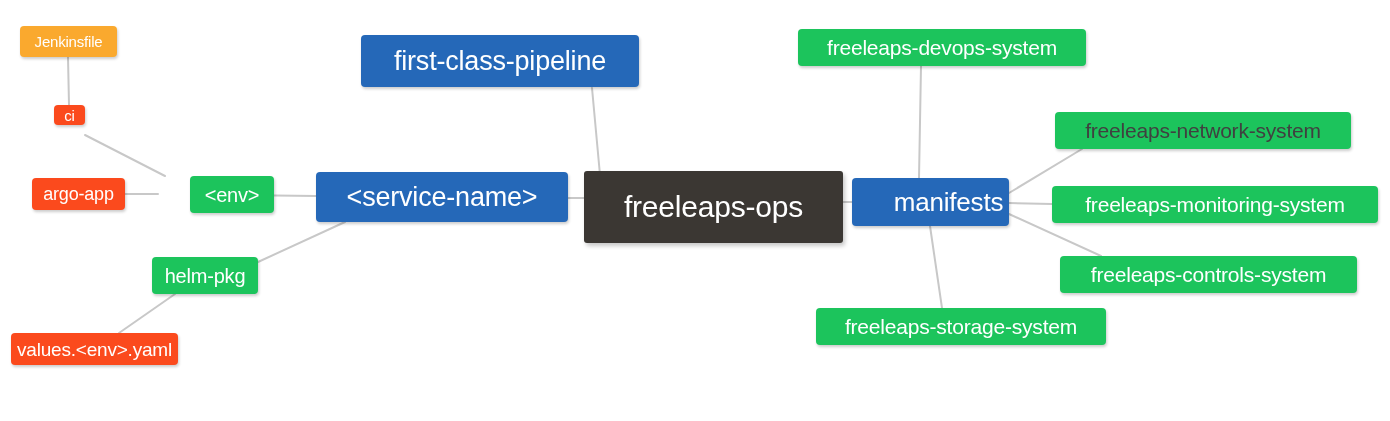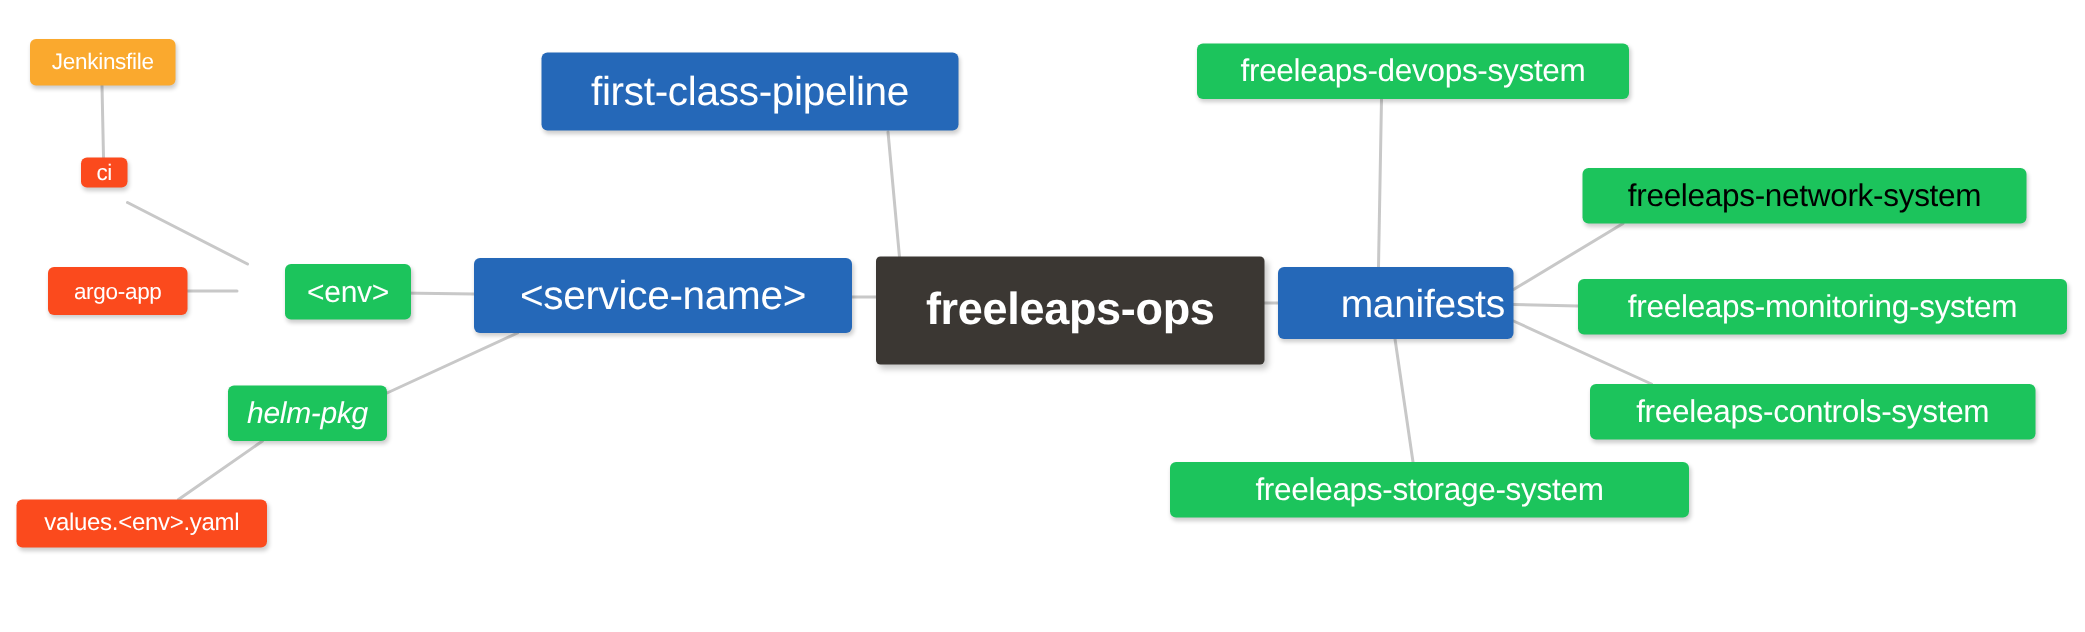--- a/index.html
+++ b/index.html
@@ -32,21 +32,21 @@
     display: flex;
     align-items: center;
     justify-content: center;
     color: #ffffff;
     border-radius: 4px;
     white-space: nowrap;
     line-height: 1;
     box-shadow: 1px 2px 3px rgba(0,0,0,0.20);
     letter-spacing: -0.2px;
   }
-  .n-root  { background: #3b3733; border-radius: 3px; box-shadow: 2px 3px 4px rgba(0,0,0,0.22); font-weight: bold; }
+  .n-root  { background: #3b3733; border-radius: 3px; box-shadow: 2px 3px 4px rgba(0,0,0,0.22); }
   .n-blue  { background: #2568b8; }
   .n-green { background: #1cc45c; }
   .n-red   { background: #fb4a1d; }
   .n-orange{ background: #faa92e; }
 </style>
 </head>
 <body>
 
 <div id="canvas">
   <svg id="edges" width="1390" height="421" viewBox="0 0 1390 421">
@@ -64,24 +64,24 @@
       <line x1="1009" y1="203" x2="1052" y2="204" stroke="#c8c8c8" stroke-width="2" stroke-linecap="round"></line>
       <line x1="1009" y1="214" x2="1101" y2="256" stroke="#c8c8c8" stroke-width="2" stroke-linecap="round"></line>
       <line x1="930" y1="226" x2="942" y2="308" stroke="#c8c8c8" stroke-width="2" stroke-linecap="round"></line>
     </svg>
   <div id="node-layer">
       <div class="node n-root" style="left: 584px; top: 171px; width: 259px; height: 72px; font-size: 30px; background: rgb(59, 55, 51); color: rgb(255, 255, 255);">freeleaps-ops</div>
       <div class="node n-blue" style="left: 314px; top: 35px; width: 278px; height: 52px; font-size: 27px; background: rgb(37, 104, 184); color: rgb(255, 255, 255); margin-left: 47px;">first-class-pipeline</div>
       <div class="node n-blue" style="left: 316px; top: 172px; width: 252px; height: 50px; font-size: 27px; background: rgb(37, 104, 184); color: rgb(255, 255, 255);">&lt;service-name&gt;</div>
       <div class="node n-blue" style="left: 852px; top: 178px; width: 157px; height: 48px; font-size: 26px; background: rgb(37, 104, 184); color: rgb(255, 255, 255); padding-left: 36px;">manifests</div>
       <div class="node n-green" style="left: 158px; top: 176px; width: 84px; height: 37px; font-size: 20px; background: rgb(28, 196, 92); color: rgb(255, 255, 255); margin-left: 32px;">&lt;env&gt;</div>
-      <div class="node n-green" style="left: 152px; top: 257px; width: 106px; height: 37px; font-size: 20px; background: rgb(28, 196, 92); color: rgb(255, 255, 255); font-style: italic;">helm-pkg</div>
-      <div class="node n-red" style="left: 32px; top: 178px; width: 93px; height: 32px; font-size: 15px; background: rgb(251, 74, 29); color: rgb(255, 255, 255);">argo-app</div>
-      <div class="node n-red" style="left: 11px; top: 333px; width: 167px; height: 32px; font-size: 16px; background: rgb(251, 74, 29); color: rgb(255, 255, 255);">values.&lt;env&gt;.yaml</div>
+      <div class="node n-green" style="left: 152px; top: 257px; width: 106px; height: 37px; font-size: 20px; background: rgb(28, 196, 92); color: rgb(255, 255, 255);">helm-pkg</div>
+      <div class="node n-red" style="left: 32px; top: 178px; width: 93px; height: 32px; font-size: 18px; background: rgb(251, 74, 29); color: rgb(255, 255, 255);">argo-app</div>
+      <div class="node n-red" style="left: 11px; top: 333px; width: 167px; height: 32px; font-size: 19px; background: rgb(251, 74, 29); color: rgb(255, 255, 255);">values.&lt;env&gt;.yaml</div>
       <div class="node n-red" style="left: 54px; top: 105px; width: 31px; height: 20px; font-size: 15px; background: rgb(251, 74, 29); color: rgb(255, 255, 255);">ci</div>
       <div class="node n-orange" style="left: 20px; top: 26px; width: 97px; height: 31px; font-size: 15px; background: rgb(250, 169, 46); color: rgb(255, 255, 255);">Jenkinsfile</div>
       <div class="node n-green" style="left: 798px; top: 29px; width: 288px; height: 37px; font-size: 21px; background: rgb(28, 196, 92); color: rgb(255, 255, 255);">freeleaps-devops-system</div>
-      <div class="node n-green" style="left: 1055px; top: 112px; width: 296px; height: 37px; font-size: 21px; background: rgb(28, 196, 92); color: #000000;">freeleaps-network-system</div>
+      <div class="node n-green" style="left: 1055px; top: 112px; width: 296px; height: 37px; font-size: 21px; background: rgb(28, 196, 92); color: #404040;">freeleaps-network-system</div>
       <div class="node n-green" style="left: 1052px; top: 186px; width: 326px; height: 37px; font-size: 21px; background: rgb(28, 196, 92); color: rgb(255, 255, 255);">freeleaps-monitoring-system</div>
       <div class="node n-green" style="left: 1060px; top: 256px; width: 297px; height: 37px; font-size: 21px; background: rgb(28, 196, 92); color: rgb(255, 255, 255);">freeleaps-controls-system</div>
-      <div class="node n-green" style="left: 780px; top: 308px; width: 346px; height: 37px; font-size: 21px; background: rgb(28, 196, 92); color: rgb(255, 255, 255);">freeleaps-storage-system</div>
+      <div class="node n-green" style="left: 816px; top: 308px; width: 290px; height: 37px; font-size: 21px; background: rgb(28, 196, 92); color: rgb(255, 255, 255);">freeleaps-storage-system</div>
     </div>
 </div>
 
 </body></html>

